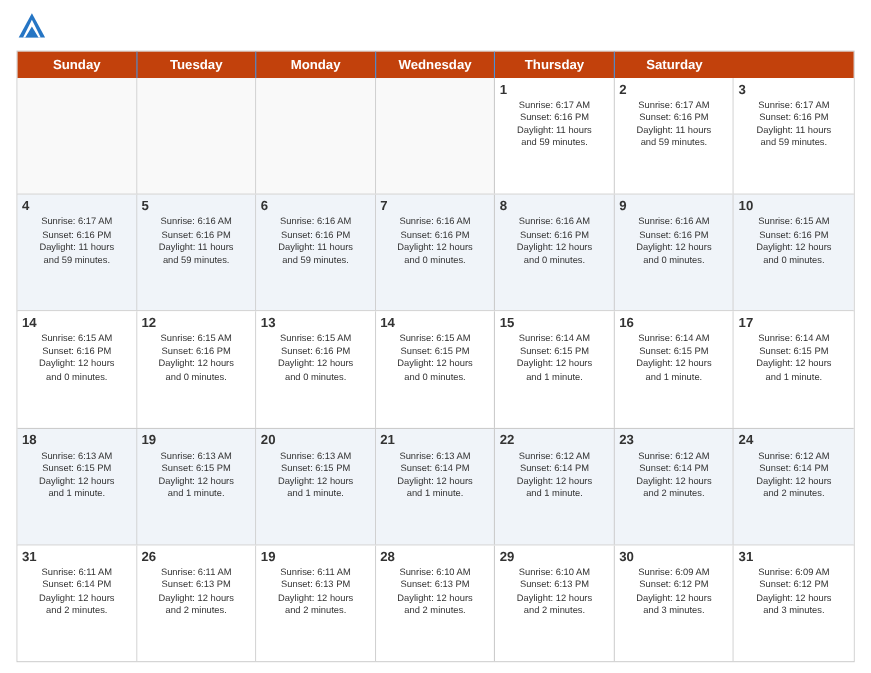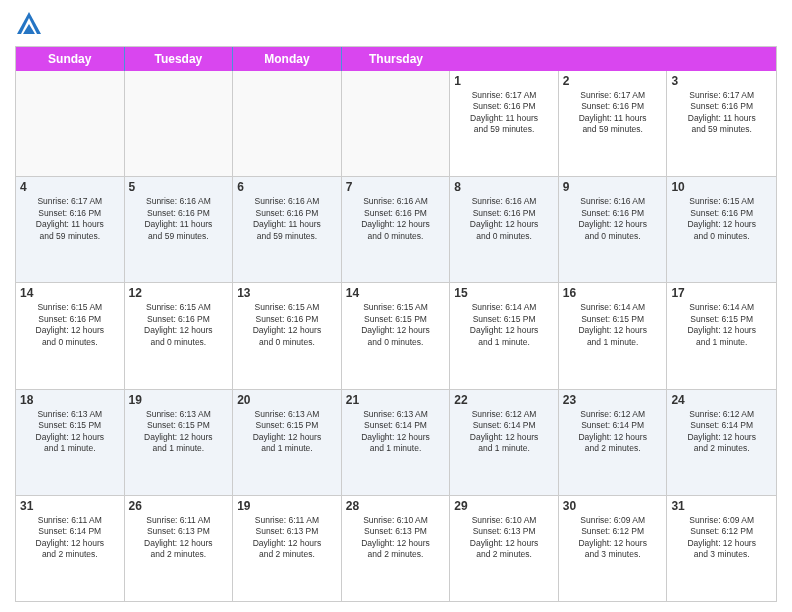--- a/index.html
+++ b/index.html
@@ -61,21 +61,21 @@
     }
     .calendar {
       flex: 1;
       display: flex;
       flex-direction: column;
       border: 1px solid #ccc;
     }
     .cal-header {
       display: grid;
       grid-template-columns: repeat(7, 1fr);
-      background: #d946ef;
+      background: #c2410c;
     }
     .cal-header-cell {
       color: #fff;
       font-weight: bold;
       font-size: 12px;
       padding: 5px 4px;
       text-align: center;
       border-right: 1px solid #4a90d9;
     }
     .cal-header-cell:last-child { border-right: none; }
@@ -136,21 +136,23 @@
       <div class="title-month"></div>
       <div class="title-location"></div>
     </div>
   </div>
 
   <div class="calendar">
     <div class="cal-header">
     <div class="cal-header-cell">Sunday</div>
         <div class="cal-header-cell">Tuesday</div>
         <div class="cal-header-cell">Monday</div>
+        <div class="cal-header-cell">Wednesday</div>
         <div class="cal-header-cell">Thursday</div>
+        <div class="cal-header-cell">Saturday</div>
       </div>
     <div class="cal-body">
     <div class="cal-row">
           <div class="cal-cell empty"></div>
           <div class="cal-cell empty"></div>
           <div class="cal-cell empty"></div>
           <div class="cal-cell empty"></div>
           <div class="cal-cell">
             <span class="day-num">1</span>
             <div class="cell-info" style="white-space: pre-line;">Sunrise: 6:17 AM

